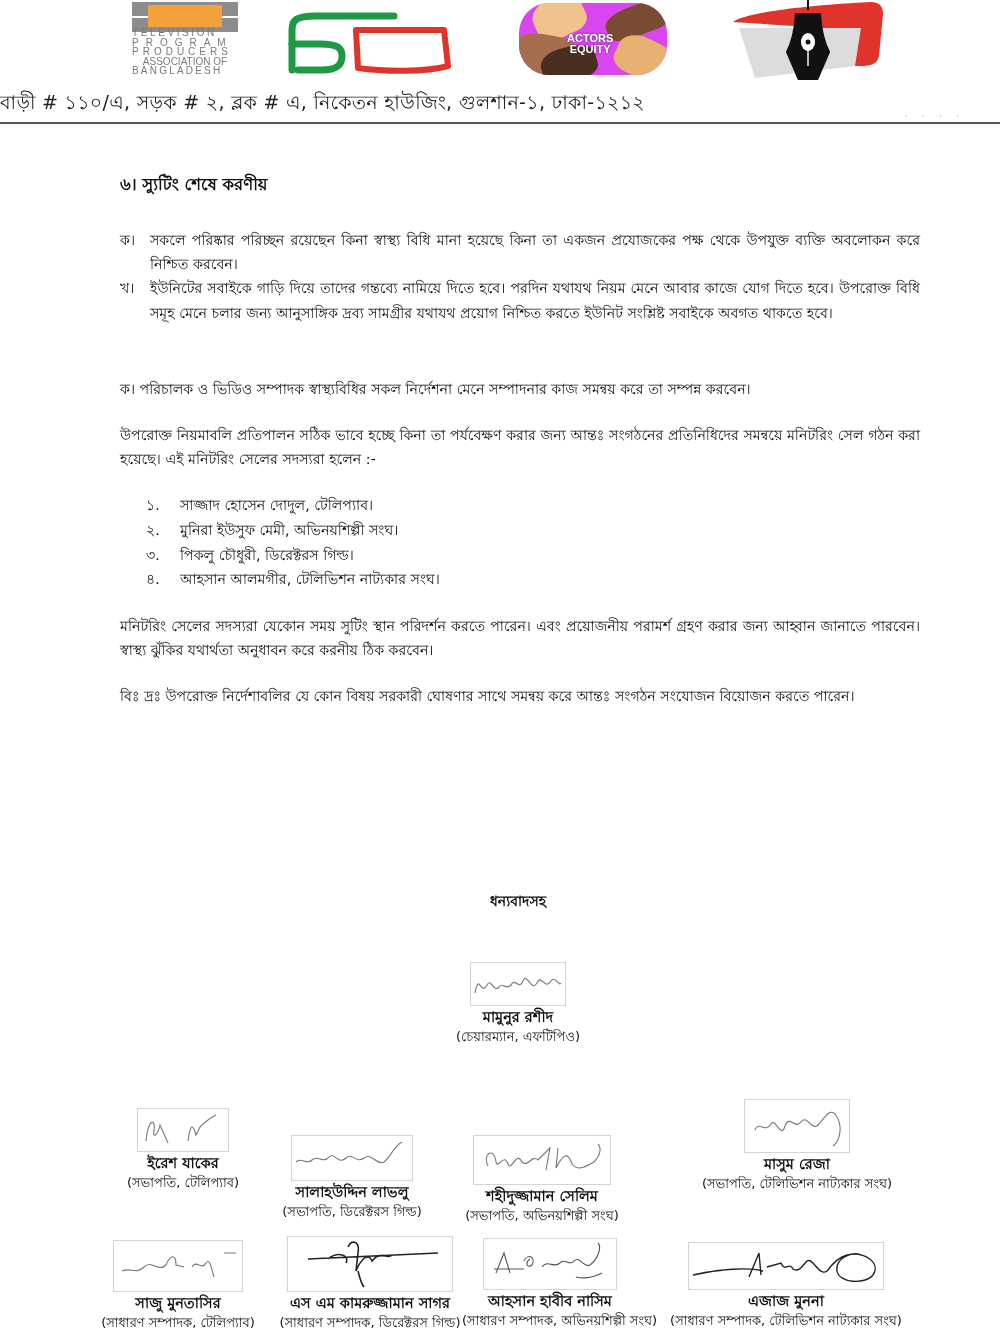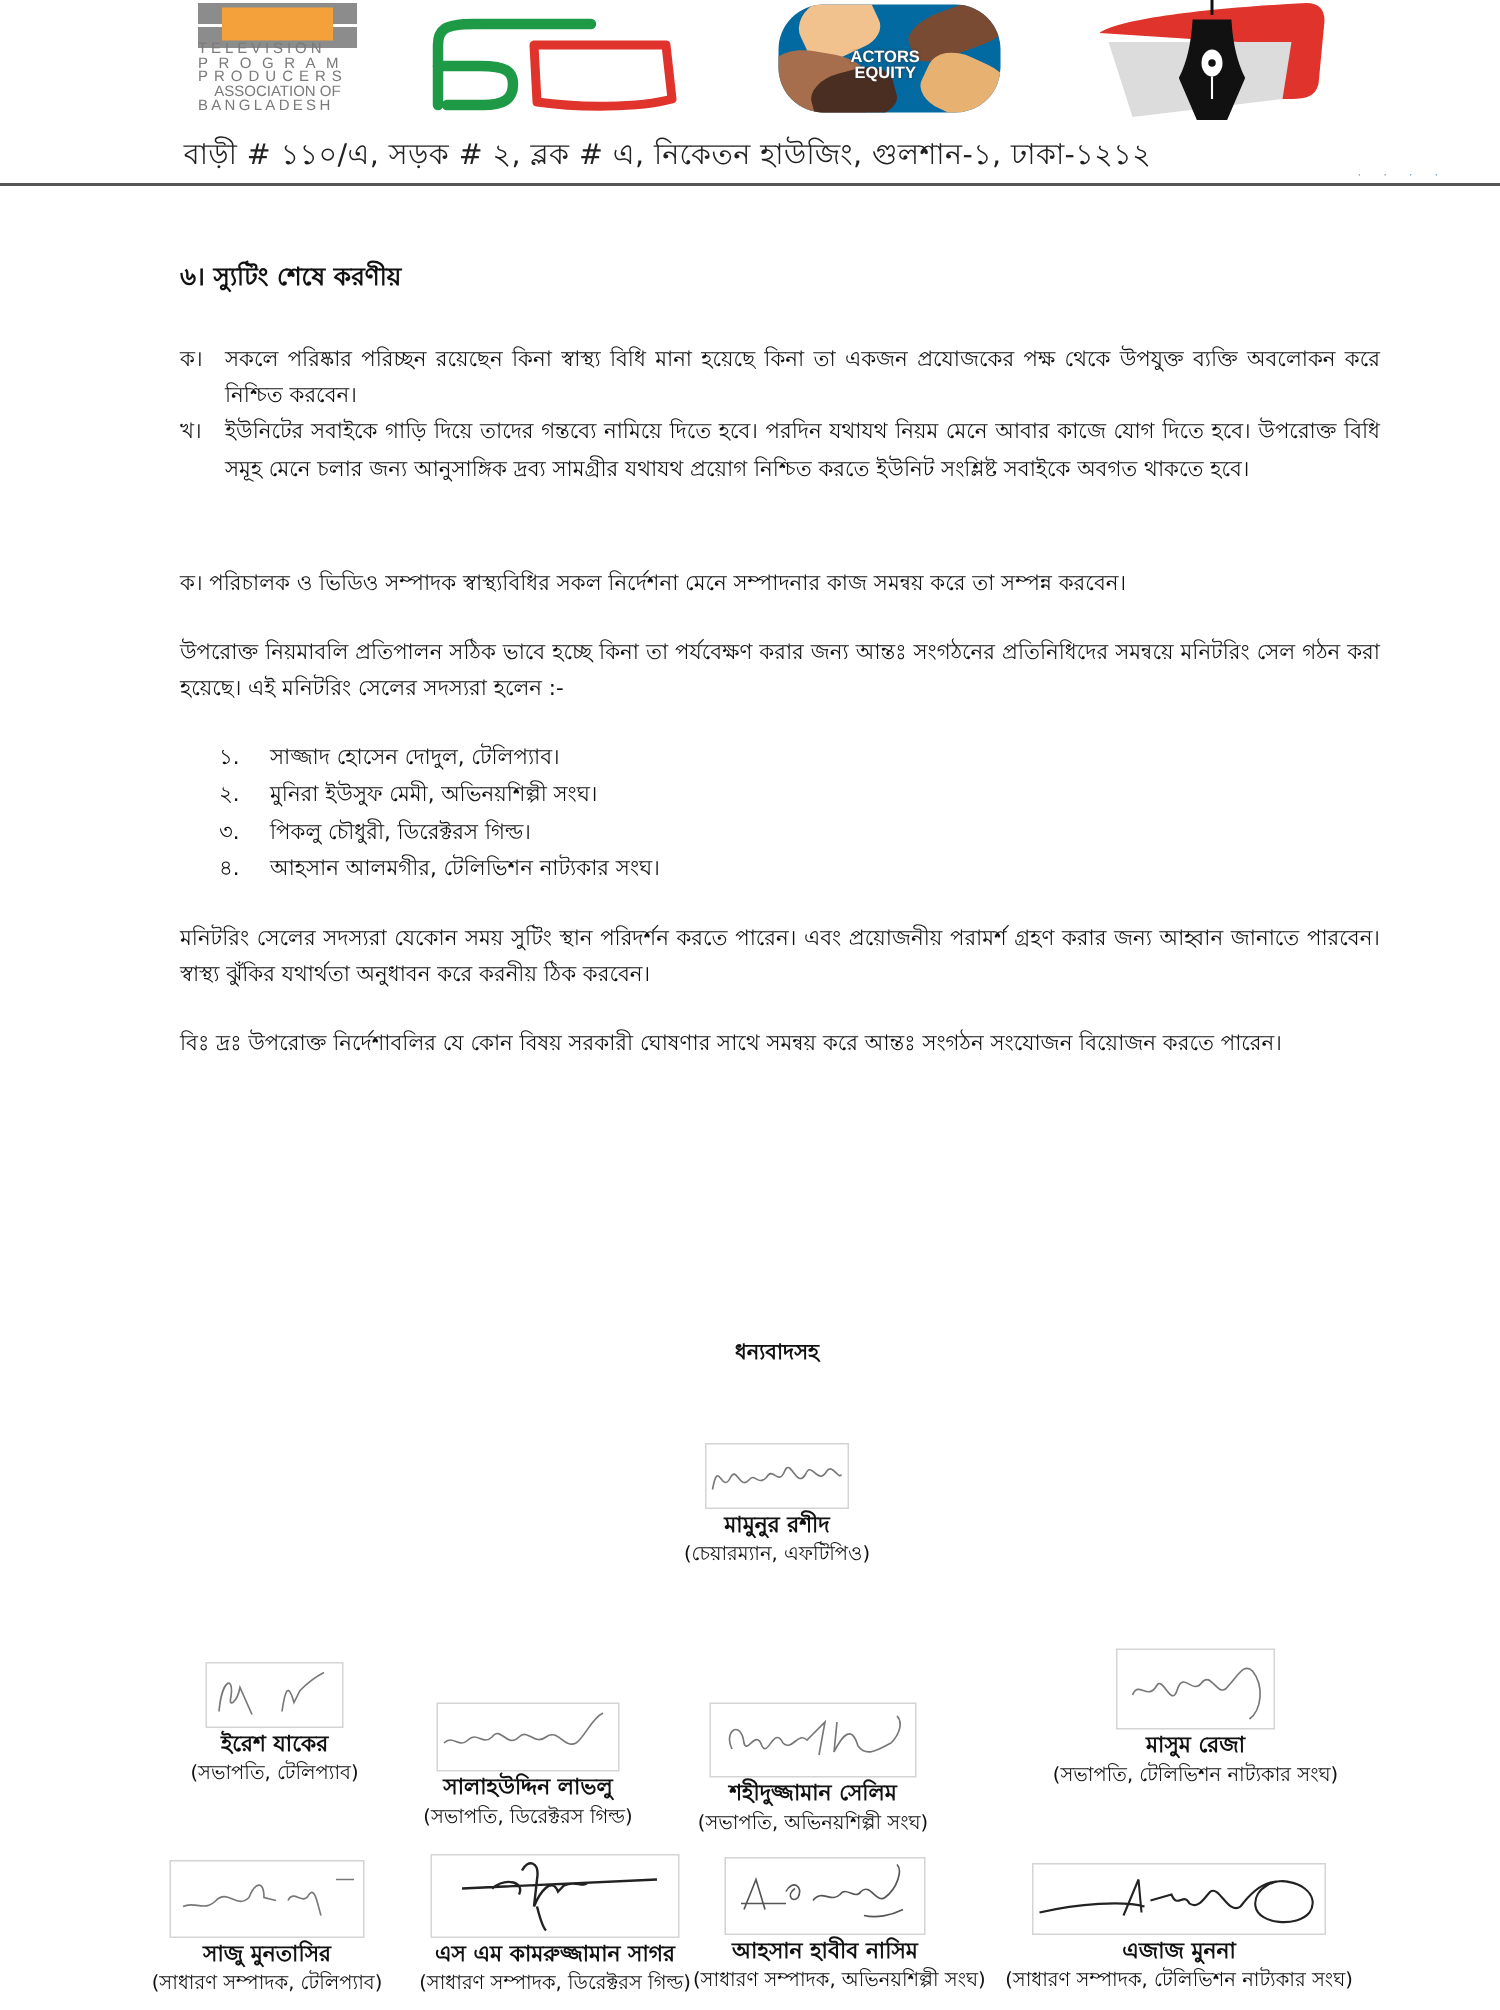--- a/index.html
+++ b/index.html
@@ -14,27 +14,27 @@
   .tppab-bar { position:absolute; left:0; width:106px; height:14px; background:#8c8c8c; }
   .tppab-bar.b1 { top:0; }
   .tppab-bar.b2 { top:16px; }
   .tppab-orange { position:absolute; left:16px; top:3px; width:74px; height:22px; background:#f4a13b; }
   .tppab-text { position:absolute; left:0; top:26px; width:106px; font-family:"Liberation Sans", sans-serif;
     font-size:10px; line-height:9.6px; color:#7a7a7a; letter-spacing:2.6px; text-align:left; }
   .tppab-text span { display:block; white-space:nowrap; }
   .tppab-text span.tight { letter-spacing:0px;text-align:center; }
 
   .logo-dg { left: 286px; top: 8px; width: 168px; height: 66px; }
-  .logo-ae { left: 519px; top: 3px; width: 148px; height: 72px; background:#0369a1; overflow:hidden;border-radius:30px; }
+  .logo-ae { left: 519px; top: 3px; width: 148px; height: 72px; background:#d946ef; overflow:hidden;border-radius:30px; }
   .ae-hand { position:absolute; border-radius: 40% 40% 30% 30%; }
   .ae-text { position:absolute; left:48px; top:30px; color:#fff; font-family:"Liberation Sans", sans-serif;
     font-weight:bold; font-size:11px; line-height:11px; text-align:center; text-shadow:0 0 2px #333; }
   .logo-pen { left: 733px; top: 0px; width: 152px; height: 80px; }
 
-  .address { left: 0; top: 88px; width: 890px; text-align: center; font-size: 19px; color:#222;
+  .address { left: 0; top: 88px; width: 890px; font-size: 19px; color:#222;
     letter-spacing: 0.3px; padding-left: 0px; }
   .header-rule { left: 0; top: 122px; width: 1000px; height: 2px; background: #555; }
   .dots { left: 905px; top: 112px; font-size: 8px; color: #7aa6c6; letter-spacing: 6px; }
 
   
   .content { left: 120px; top: 172px; width: 800px; font-size: 14.2px; line-height: 24.2px; }
   .sec-head { font-size: 16.5px; margin: 0; line-height: 26px; }
   .para { margin: 0; text-align: justify; }
   .item { position: relative; padding-left: 30px; text-align: justify; }
   .item .lbl { position: absolute; left: 0; top: 0; }

